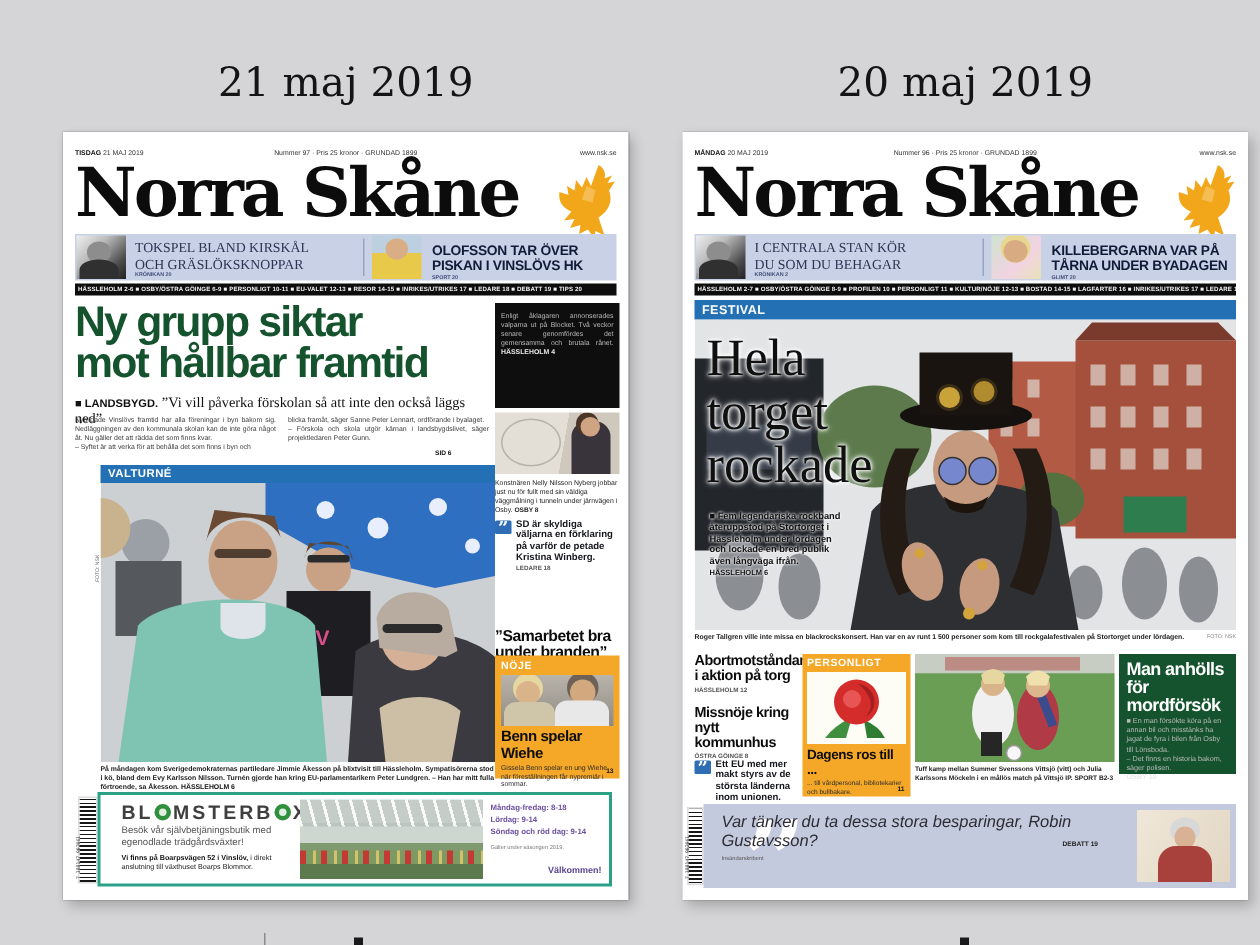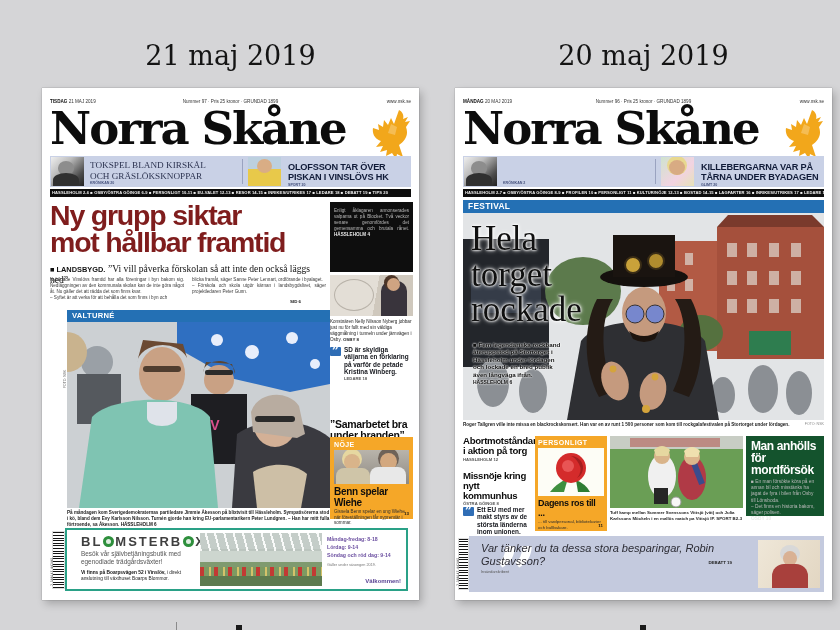--- a/index.html
+++ b/index.html
@@ -40,21 +40,21 @@
   .tman .head{position:absolute;left:9px;top:2px;width:15px;height:14px;border-radius:50%;background:#d9ad85;}
   .tbold{position:absolute;top:6px;font-size:9.2px;font-weight:bold;line-height:1.1;color:#101b38;letter-spacing:-.2px;}
   .twoman{background:linear-gradient(135deg,#cfe3ce,#f2d3e2 60%,#e6e2b8);}
   .twoman .head{position:absolute;left:8px;top:3px;width:16px;height:15px;border-radius:50%;background:#d8ab83;box-shadow:0 -2px 0 2px #e8d88f;}
 
   .indexbar{position:absolute;top:101px;left:8px;right:8px;height:8px;background:#0d0d0d;color:#f2f2f2;
     font-size:4.1px;font-weight:bold;line-height:8px;padding-left:2px;white-space:nowrap;overflow:hidden;letter-spacing:.1px;}
 
   
   .headline{position:absolute;top:114px;left:8px;width:282px;font-size:28.5px;font-weight:bold;
-    letter-spacing:-1.2px;line-height:.95;color:#7f1d1d;}
+    letter-spacing:-1.2px;line-height:.95;color:#14532d;}
   .subhead{position:absolute;top:175px;left:8px;width:280px;font-size:9px;color:#111;}
   .subkick{font-weight:bold;font-size:7.4px;}
   .subq{font-family:"Liberation Serif",serif;font-size:9.6px;}
   .bodycol{position:absolute;top:189px;width:134px;font-size:4.6px;line-height:1.3;color:#3a3a3a;text-align:justify;}
   .bc1{left:8px;} .bc2{left:150px;}
   .leadref{position:absolute;top:211px;left:248px;font-size:4.4px;font-weight:bold;color:#111;}
 
   
   .sb{position:absolute;left:288px;width:83px;}
   .crimebox{top:114px;height:70px;background:#0e0e0e;color:#fff;padding:3px 4px;box-sizing:border-box;}
@@ -319,20 +319,22 @@
     <svg class="griffin" viewBox="0 0 44 50">
       <path fill="#f2a71b" d="M30 2c4 2 5 6 4 9l5-2-3 5 5-1-4 6c3 8-1 14-7 18l4 12-6-3-1 5-4-6-6 3 1-6-7 2 3-6-7 1 5-6c-6-2-9-7-8-13l6 2-1-6 5 3 1-7 4 5 3-7 3 6z"></path>
       <path fill="#fff" opacity=".25" d="M22 16l6 3-2 8-7-2z"></path>
     </svg>
 
     <div class="teasers">
       <div class="tport tp1">
           <div class="head"></div>
           <div class="shou"></div>
         </div>
+      <div class="tser pre">I CENTRALA STAN KÖR
+DU SOM DU BEHAGAR</div>
       <div class="tref" style="left:40px;top:25px;">KRÖNIKAN 2</div>
       <div class="tdiv" style="left:192px;"></div>
       <div class="tport twoman" style="left:198px;">
           <div class="head"></div>
         </div>
       <div class="tbold pre" style="left:238px;width:122px;">KILLEBERGARNA VAR PÅ
 TÅRNA UNDER BYADAGEN</div>
       <div class="tref" style="left:238px;top:27px;">GLIMT 20</div>
     </div>
 

